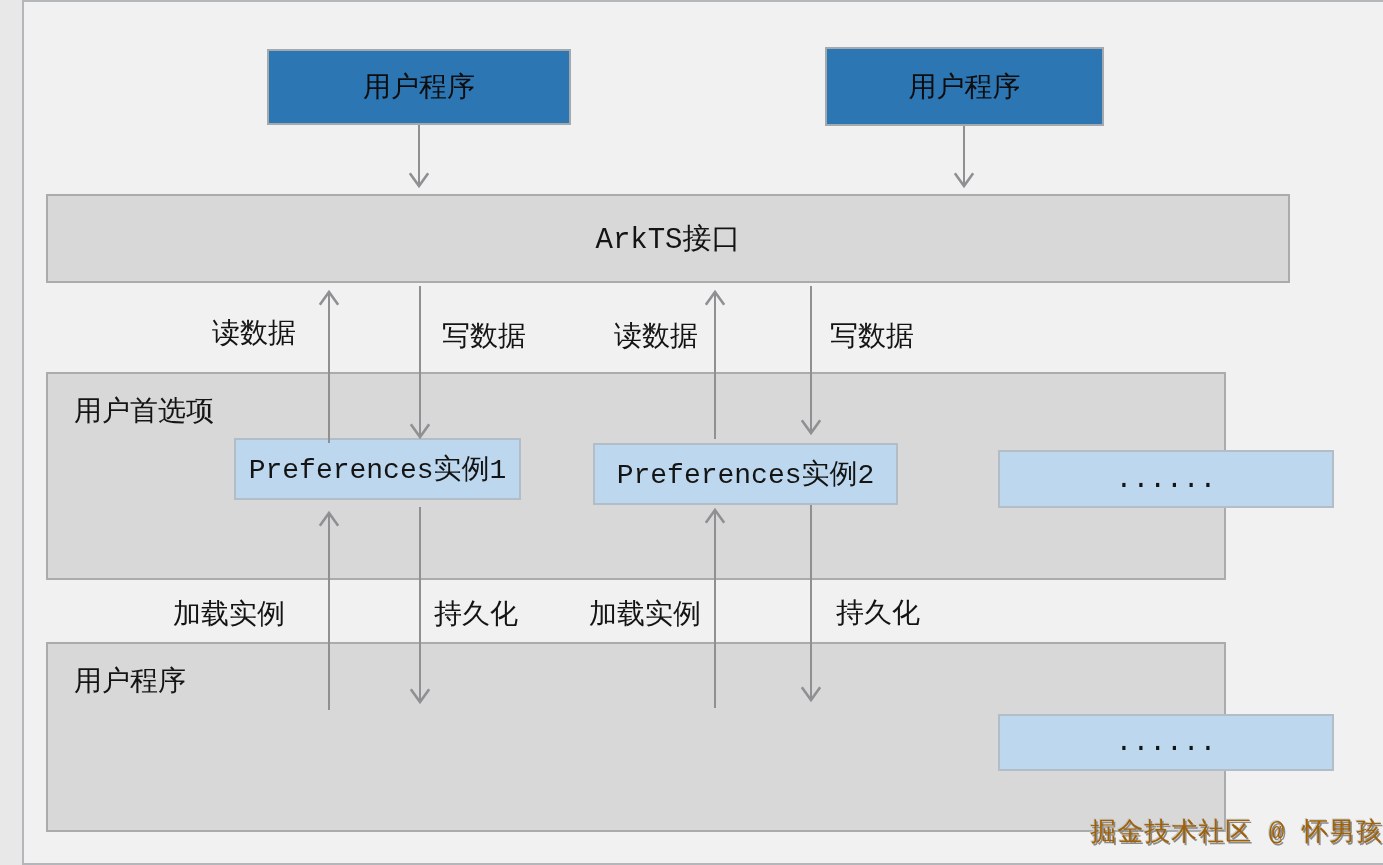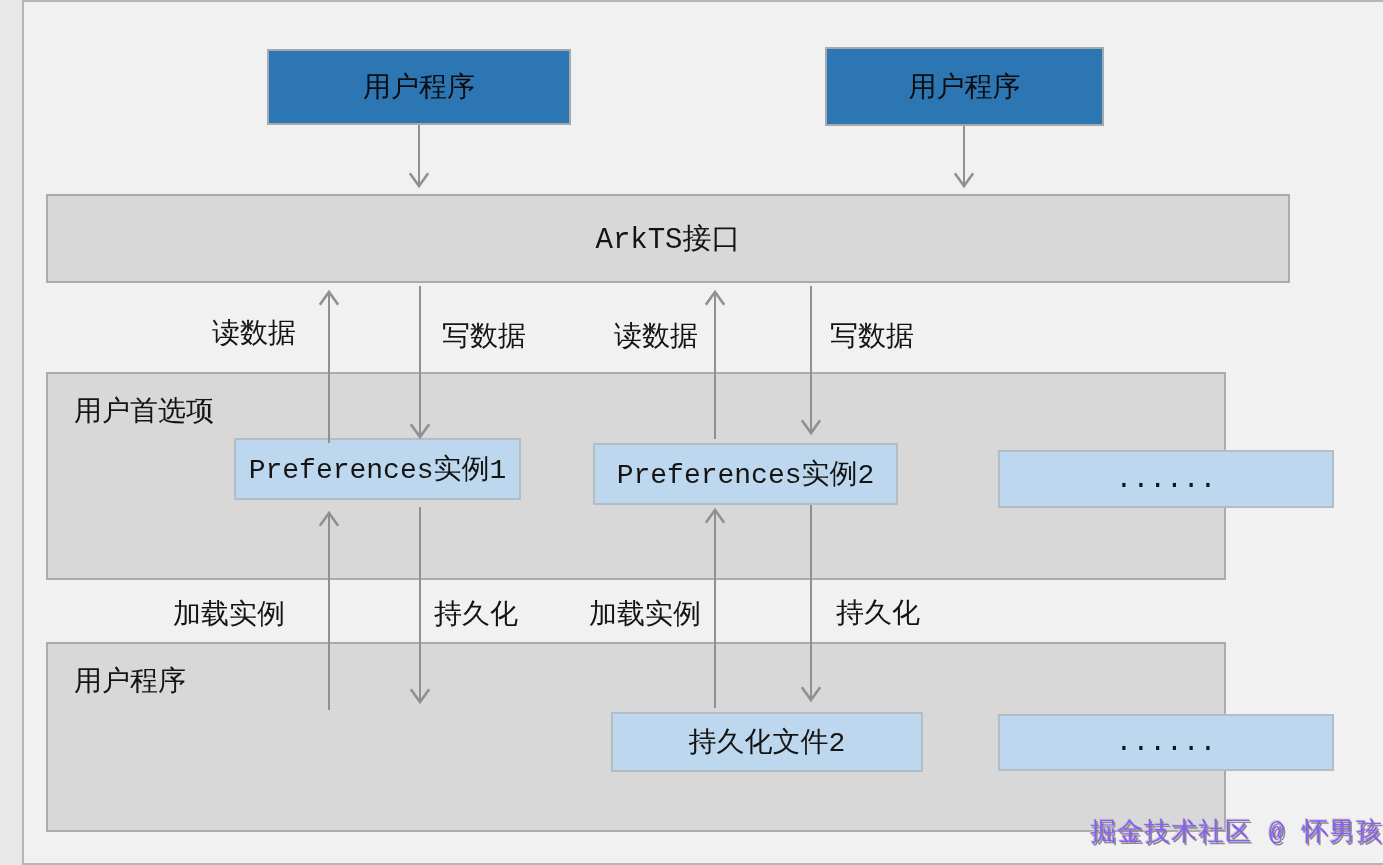--- a/index.html
+++ b/index.html
@@ -72,21 +72,21 @@
     position:absolute;left:0;top:0;width:1383px;height:865px;
     pointer-events:none;
   }
   .arrow-line{stroke:var(--arrow);stroke-width:2;fill:none;}
   .arrow-head{stroke:var(--arrow);stroke-width:1.4;fill:none;}
   .watermark{
     position:absolute;
     right:20px;top:812px;
     font-size:26px;
     letter-spacing:1px;
-    color:#8b5cf6;
+    color:#a16207;
     text-shadow:1.5px 1.5px 0 #8b8b8b,-1px -1px 0 #c9c9c9;
     white-space:nowrap;
   }
 </style>
 </head>
 <body>
 
 <div class="canvas">
 
   <div class="app-box" style="left:243px;top:47px;width:304px;height:76px">
@@ -108,23 +108,20 @@
     <div class="item-box" style="left:545px;top:69px;width:305px;height:62px">
       <span>Preferences实例2</span>
     </div>
     <div class="item-box" style="left:950px;top:76px;width:336px;height:58px">
       <span>......</span>
     </div>
   </div>
 
   <div class="section" style="top:640px;height:190px">
     <div class="section-title">用户程序</div>
-    <div class="item-box" style="left:563px;top:68px;width:312px;height:60px">
-      <span>持久化文件2</span>
-    </div>
     <div class="item-box" style="left:950px;top:70px;width:336px;height:57px">
       <span>......</span>
     </div>
   </div>
 
   <div class="flow-label" style="left:230px;top:331px">读数据</div>
   <div class="flow-label" style="left:460px;top:334px">写数据</div>
   <div class="flow-label" style="left:632px;top:334px">读数据</div>
   <div class="flow-label" style="left:848px;top:334px">写数据</div>
 

